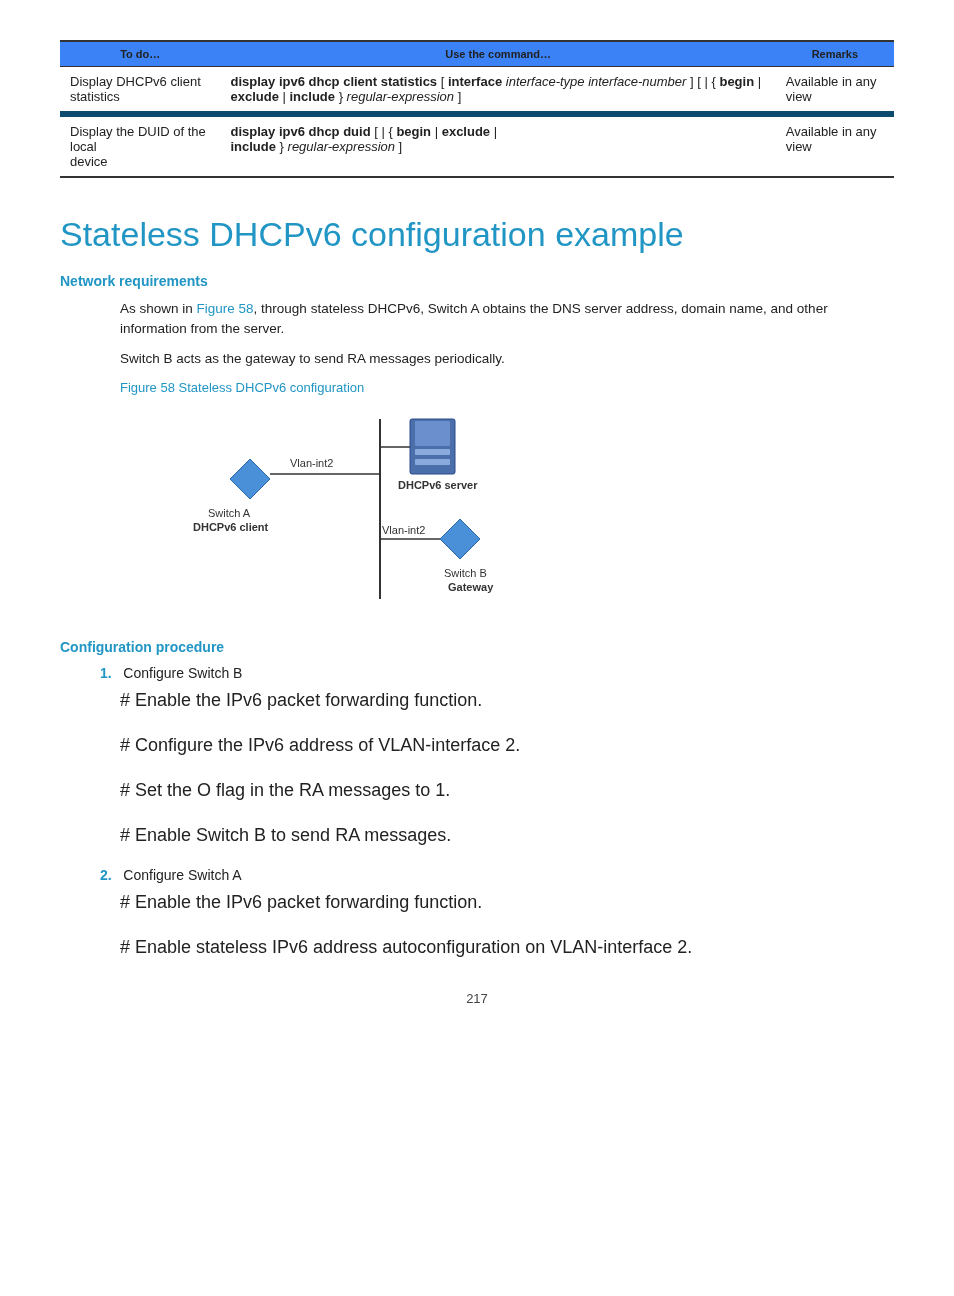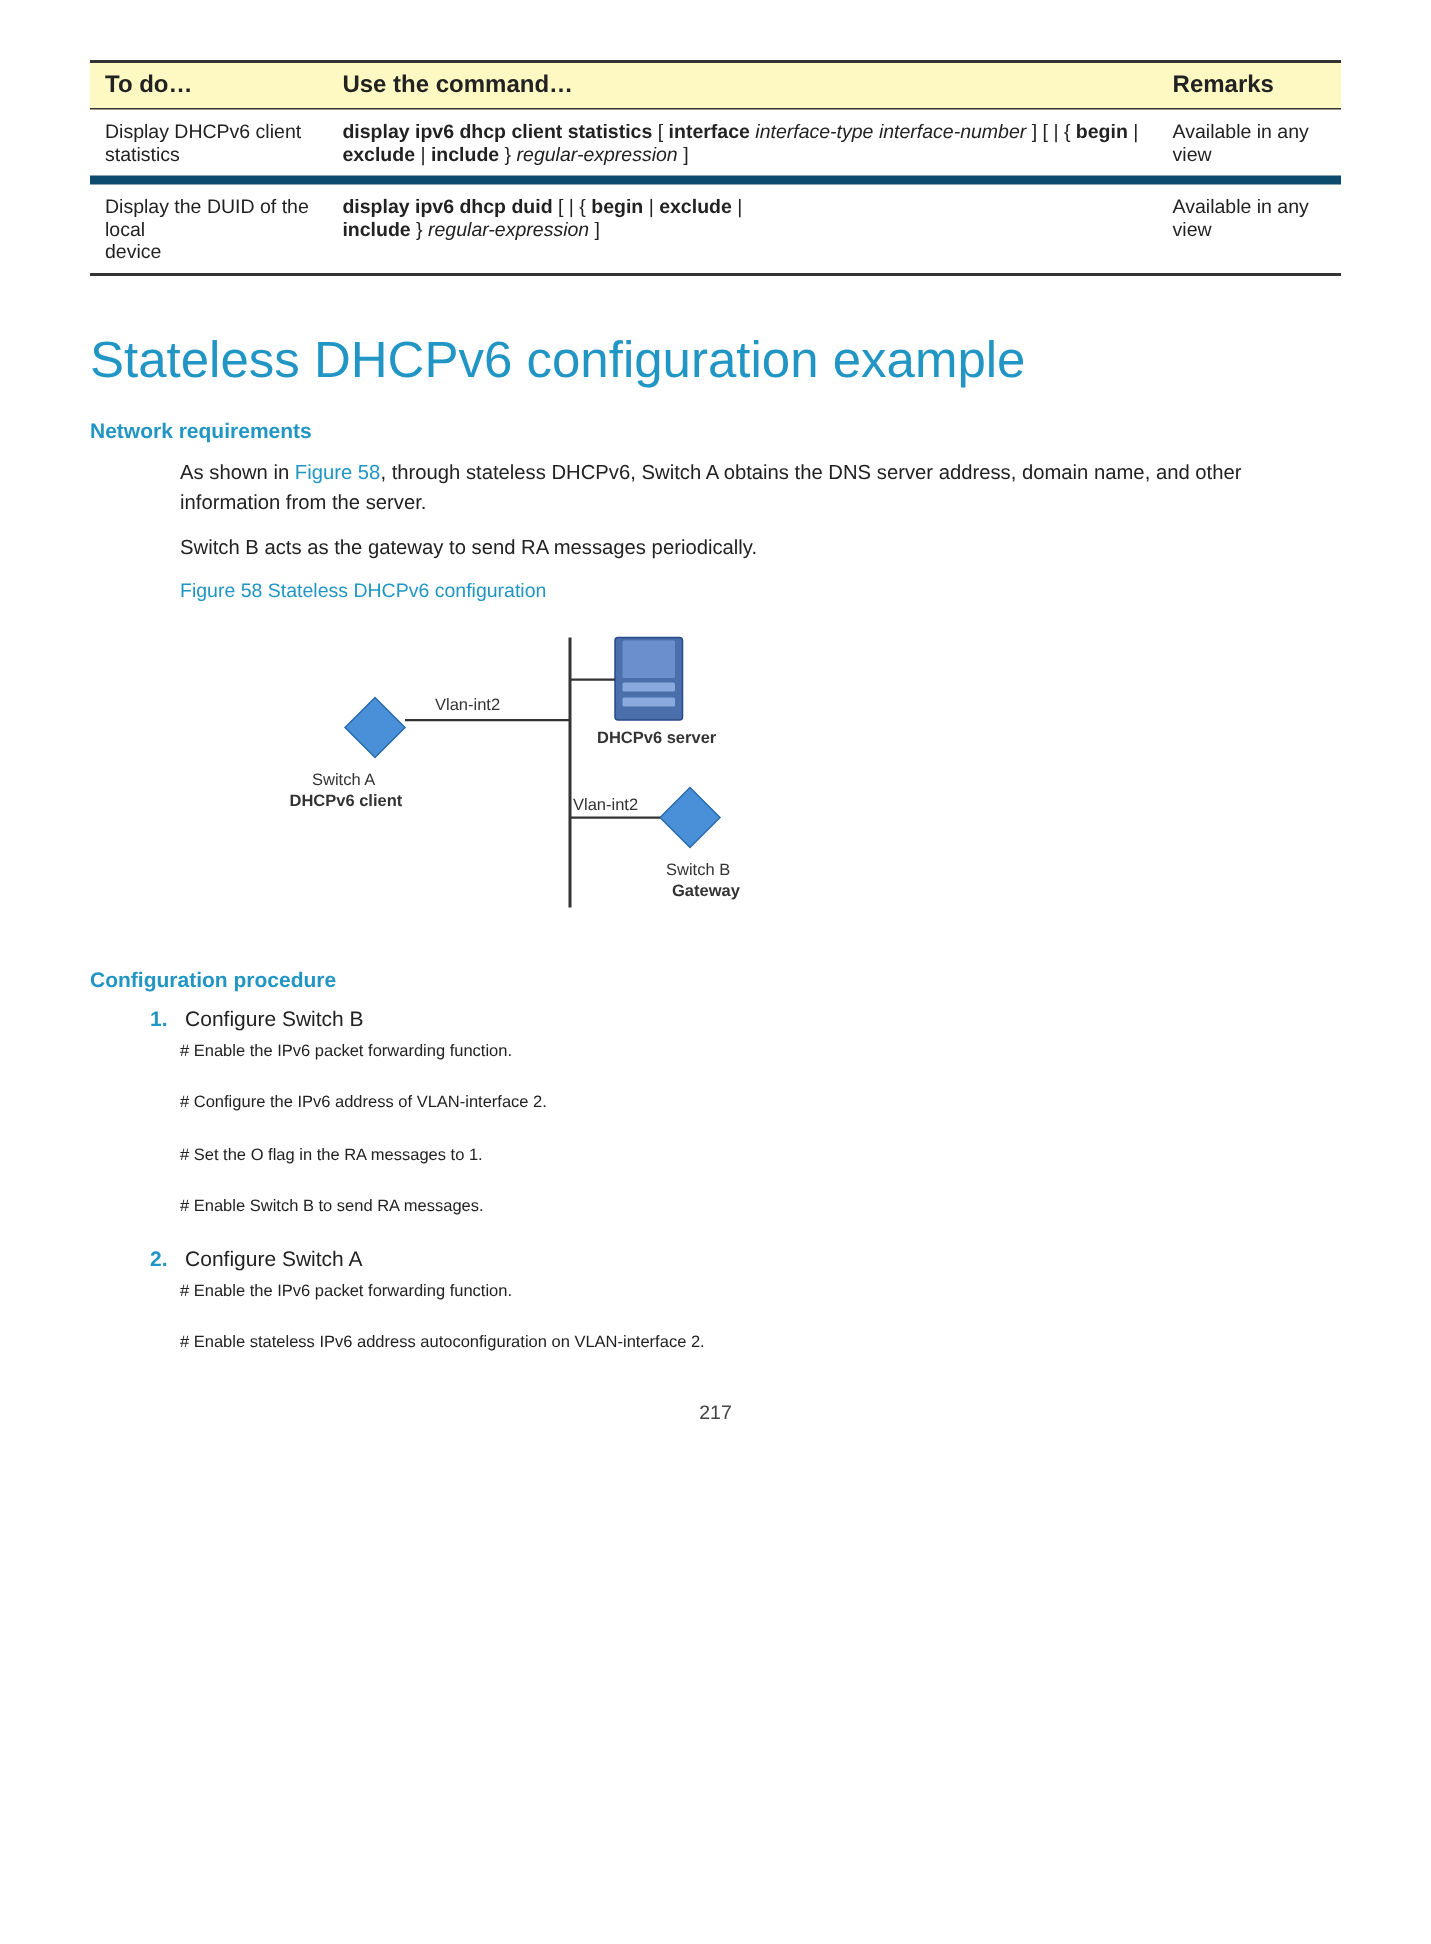--- a/index.html
+++ b/index.html
@@ -14,27 +14,27 @@
     }
 
     
     .cmd-table {
       width: 100%;
       border-collapse: collapse;
       margin-bottom: 36px;
       font-size: 13px;
     }
     .cmd-table th {
-      background: #fef9c3;
+      background: #3b82f6;
       border-top: 2px solid #333;
       border-bottom: 1px solid #333;
       padding: 6px 10px;
-      text-align: left;
+      text-align: center;
       font-weight: bold;
-      font-size: 16px;
+      font-size: 11px;
     }
     .cmd-table td {
       padding: 7px 10px;
       vertical-align: top;
       border-bottom: 6px solid #0c4a6e;
     }
     .cmd-table tr:last-child td {
       border-bottom: 2px solid #333;
     }
 
@@ -83,21 +83,21 @@
     .proc-step-num {
       color: #2196c4;
       font-weight: bold;
     }
     .proc-step-label {
       font-weight: normal;
     }
     .proc-comment {
       margin-left: 60px;
       margin-bottom: 18px;
-      font-size: 11px;
+      font-size: 18px;
       line-height: 1.5;
     }
     .proc-step-container {
       margin-left: 40px;
       margin-bottom: 6px;
     }
 
     
     .page-number {
       text-align: center;

